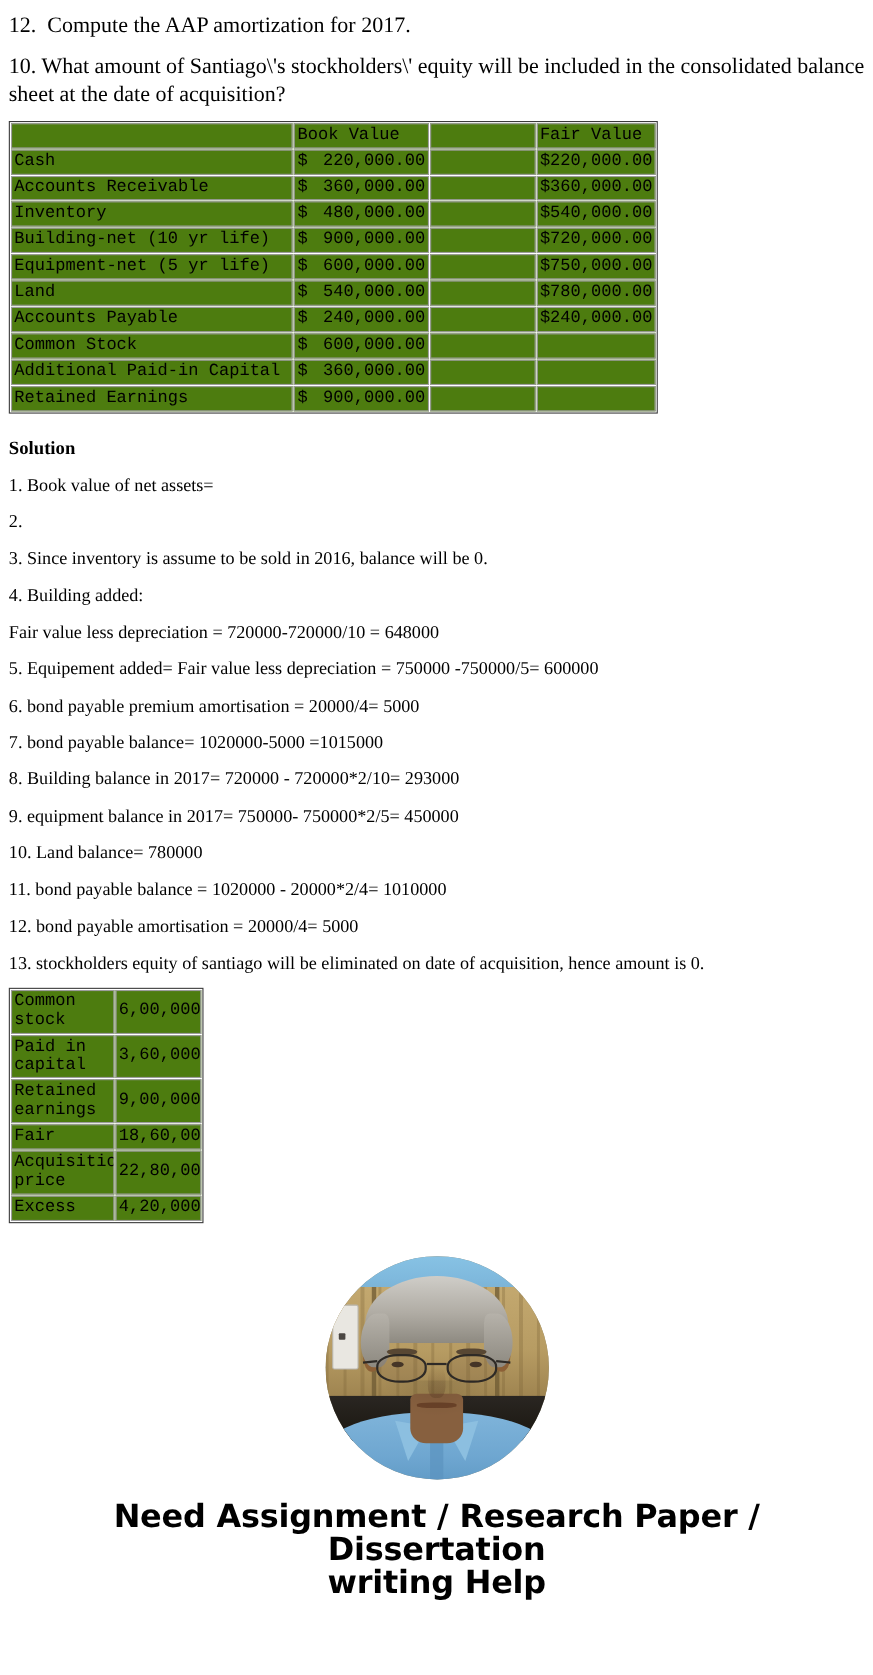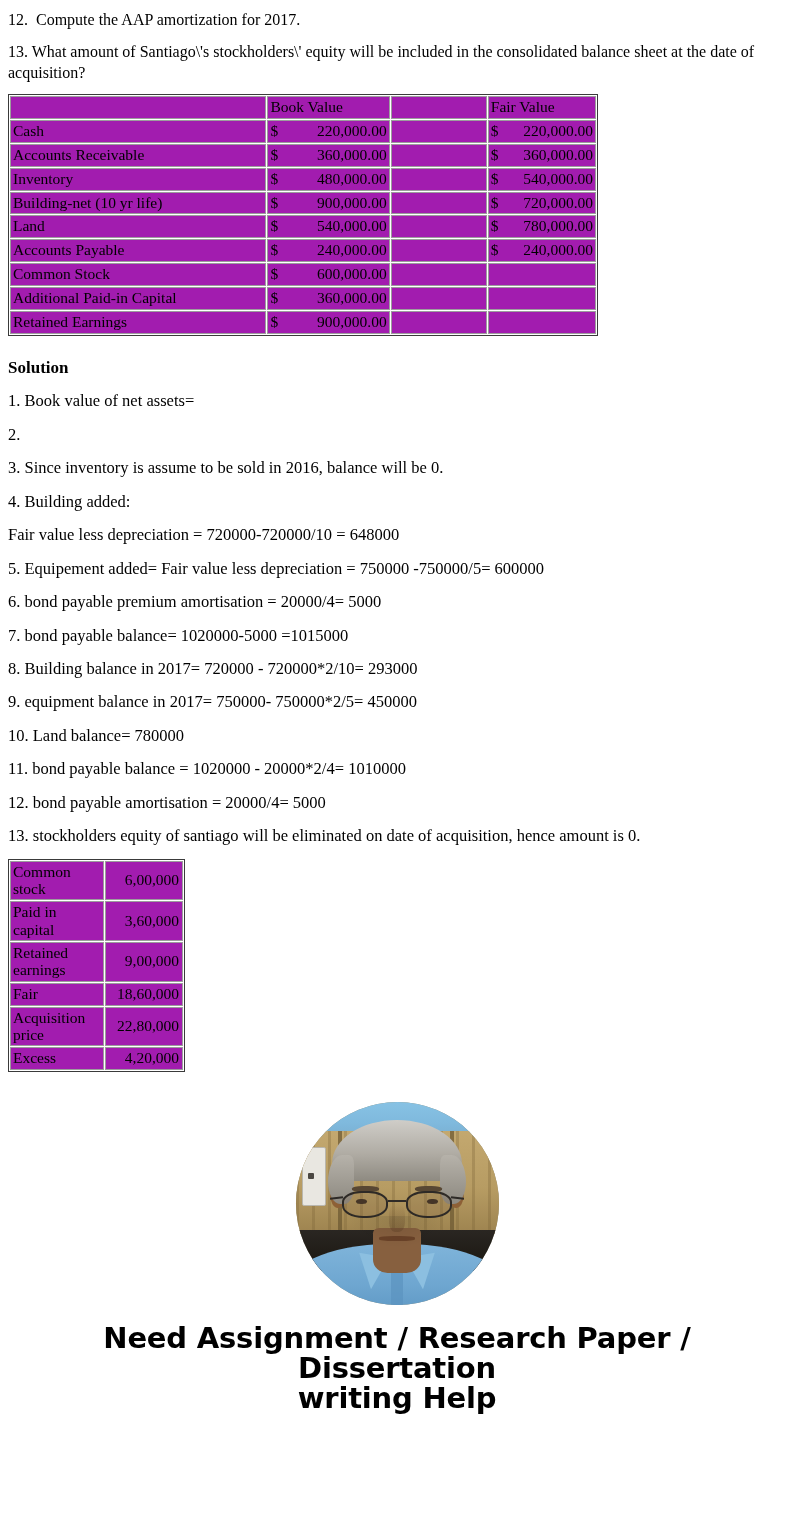--- a/index.html
+++ b/index.html
@@ -18,21 +18,21 @@
 
   .page {
     width: 794px;
     box-sizing: border-box;
     padding: 10px 8px 0 8px;
     position: relative;
   }
 
   
   .qpara {
-    font-size: 16px;
+    font-size: 20px;
     line-height: 1.30;
     margin: 0 0 11px 0;
     white-space: pre-wrap;
   }
   .qpara.wide { max-width: 778px; }
 
   
   table.xls {
     border-collapse: separate;
     border-spacing: 1px;
@@ -40,22 +40,22 @@
     background: #ffffff;
     margin: 0;
     font-size: 15.5px;
     line-height: 1.15;
     table-layout: fixed;
   }
   table.xls td {
     border: 1px solid #9d9d9d;
     padding: 1px 2px 2px 2px;
     vertical-align: top;
-    background: #a21caf;
-    font-family: Liberation Serif, serif;
+    background: #4d7c0f;
+    font-family: Liberation Mono, monospace;
     overflow: hidden;
     white-space: nowrap;
   }
 
   
   #balance-table { margin-top: 1px; margin-bottom: 22px; width: 590px; }
   #balance-table col.c-label { width: 256px; }
   #balance-table col.c-book  { width: 122px; }
   #balance-table col.c-note  { width: 96px;  }
   #balance-table col.c-fair  { width: 108px; }
@@ -287,21 +287,21 @@
     letter-spacing: -0.2px;
   }
   .footer .line { display: block; }
 </style>
 </head>
 <body>
 
 <div class="page">
 
   <p class="qpara">12.  Compute the AAP amortization for 2017.</p>
-  <p class="qpara wide">13. What amount of Santiago\'s stockholders\' equity will be included in the consolidated balance sheet at the date of acquisition?</p>
+  <p class="qpara wide">10. What amount of Santiago\'s stockholders\' equity will be included in the consolidated balance sheet at the date of acquisition?</p>
 
   <table class="xls" id="balance-table">
     <colgroup>
       <col class="c-label">
         <col class="c-book">
         <col class="c-note">
         <col class="c-fair">
     </colgroup>
     <tbody>
       <tr>
@@ -365,20 +365,36 @@
             <span class="moneyline">
               <span class="cur">$</span>
               <span class="amt">900,000.00</span>
             </span>
           </td>
         <td class="note"></td>
         <td class="money">
             <span class="moneyline">
               <span class="cur">$</span>
               <span class="amt">720,000.00</span>
+            </span>
+          </td>
+      </tr>
+      <tr>
+        <td class="label">Equipment-net (5 yr life)</td>
+        <td class="money">
+            <span class="moneyline">
+              <span class="cur">$</span>
+              <span class="amt">600,000.00</span>
+            </span>
+          </td>
+        <td class="note"></td>
+        <td class="money">
+            <span class="moneyline">
+              <span class="cur">$</span>
+              <span class="amt">750,000.00</span>
             </span>
           </td>
       </tr>
       <tr>
         <td class="label">Land</td>
         <td class="money">
             <span class="moneyline">
               <span class="cur">$</span>
               <span class="amt">540,000.00</span>
             </span>

